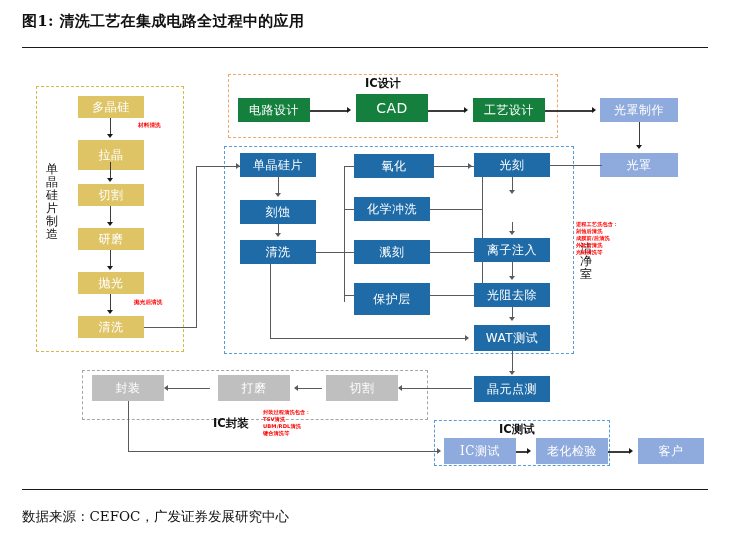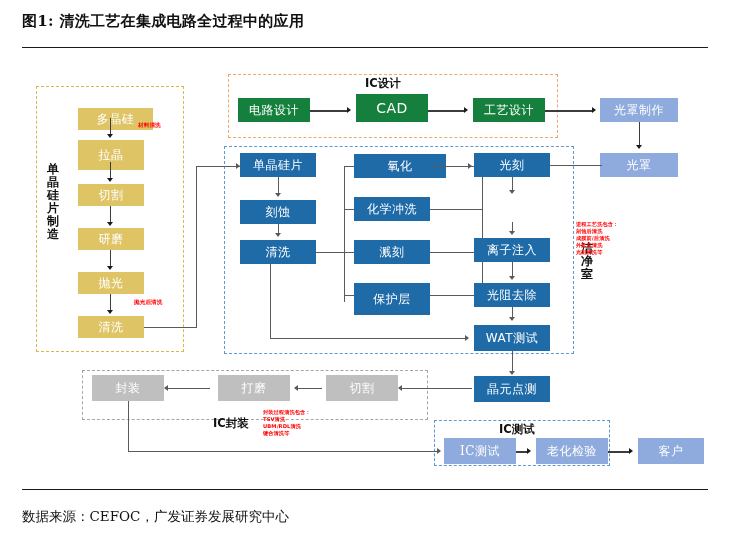--- a/index.html
+++ b/index.html
@@ -53,22 +53,22 @@
   
   .cap{
     position:absolute;font-family:"DejaVu Sans",sans-serif;
     font-weight:bold;font-size:11.5px;color:#111;white-space:nowrap;
   }
 
   
   .vcap{
     position:absolute;
     font-family:"DejaVu Serif",serif;
-    font-weight:bold;font-size:12px;color:#111;
-    width:14px;line-height:1.08;text-align:center;
+    font-weight:normal;font-size:12px;color:#111;
+    width:14px;line-height:1.08;text-align:left;
     word-break:break-all;
   }
 
   
   .red{
     position:absolute;color:#FF0000;
     font-family:"DejaVu Sans",sans-serif;
     font-weight:bold;font-size:5.2px;line-height:1.35;
     white-space:nowrap;letter-spacing:.1px;
   }
@@ -100,21 +100,21 @@
   <div class="frame f-blue" style="left:224px; top:146px; width:350px; height:208px;"></div>
   <div class="frame f-gray" style="left:82px;  top:370px; width:346px; height:50px;"></div>
   <div class="frame f-blue" style="left:434px; top:420px; width:176px; height:46px;"></div>
 
   <div class="vcap" style="left:46px; top:163px;">单晶硅片制造</div>
   <div class="cap" style="left:365px; top:76px;">IC设计</div>
   <div class="vcap" style="left:580px; top:222px;margin-top:20px;">洁净室</div>
   <div class="cap" style="left:213px; top:416px;">IC封装</div>
   <div class="cap" style="left:499px; top:422px;">IC测试</div>
 
-  <div class="node n-gold" style="left:78px; top:108px;  width:75px; height:22px;">多晶硅</div>
+  <div class="node n-gold" style="left:78px; top:96px;  width:66px; height:22px;">多晶硅</div>
   <div class="node n-gold" style="left:78px; top:140px; width:66px; height:30px;">拉晶</div>
   <div class="node n-gold" style="left:78px; top:184px; width:66px; height:22px;">切割</div>
   <div class="node n-gold" style="left:78px; top:228px; width:66px; height:22px;">研磨</div>
   <div class="node n-gold" style="left:78px; top:272px; width:66px; height:22px;">抛光</div>
   <div class="node n-gold" style="left:78px; top:316px; width:66px; height:22px;">清洗</div>
 
   <div class="ln lv ln-dark" style="left:110px; top:118px; height:17px;"></div>
   <div class="arr arr-d dk" style="left:107px; top:134px;"></div>
   <div class="ln lv ln-dark" style="left:110px; top:162px; height:17px;"></div>
   <div class="arr arr-d dk" style="left:107px; top:178px;"></div>
@@ -166,21 +166,21 @@
 
   <div class="ln lh" style="left:344px; top:166px; width:22px;"></div>
   <div class="arr arr-r" style="left:362px; top:163px;"></div>
   <div class="ln lh" style="left:344px; top:209px; width:22px;"></div>
   <div class="arr arr-r" style="left:362px; top:206px;"></div>
   <div class="ln lh" style="left:344px; top:252px; width:22px;"></div>
   <div class="arr arr-r" style="left:362px; top:249px;"></div>
   <div class="ln lh" style="left:344px; top:295px; width:22px;"></div>
   <div class="arr arr-r" style="left:362px; top:292px;"></div>
 
-  <div class="node n-blue" style="left:354px; top:154px; width:92px; height:24px;">氧化</div>
+  <div class="node n-blue" style="left:354px; top:154px; width:80px; height:24px;">氧化</div>
   <div class="node n-blue" style="left:354px; top:197px; width:76px; height:24px;">化学冲洗</div>
   <div class="node n-blue" style="left:354px; top:240px; width:76px; height:24px;">溅刻</div>
   <div class="node n-blue" style="left:354px; top:283px; width:76px; height:32px;">保护层</div>
 
   <div class="ln lh" style="left:430px; top:166px; width:52px;"></div>
   <div class="ln lh" style="left:430px; top:209px; width:52px;"></div>
   <div class="ln lh" style="left:430px; top:252px; width:52px;"></div>
   <div class="ln lh" style="left:430px; top:295px; width:52px;"></div>
   <div class="ln lv" style="left:482px; top:166px; height:130px;"></div>
   <div class="ln lh" style="left:482px; top:166px; width:24px;"></div>

